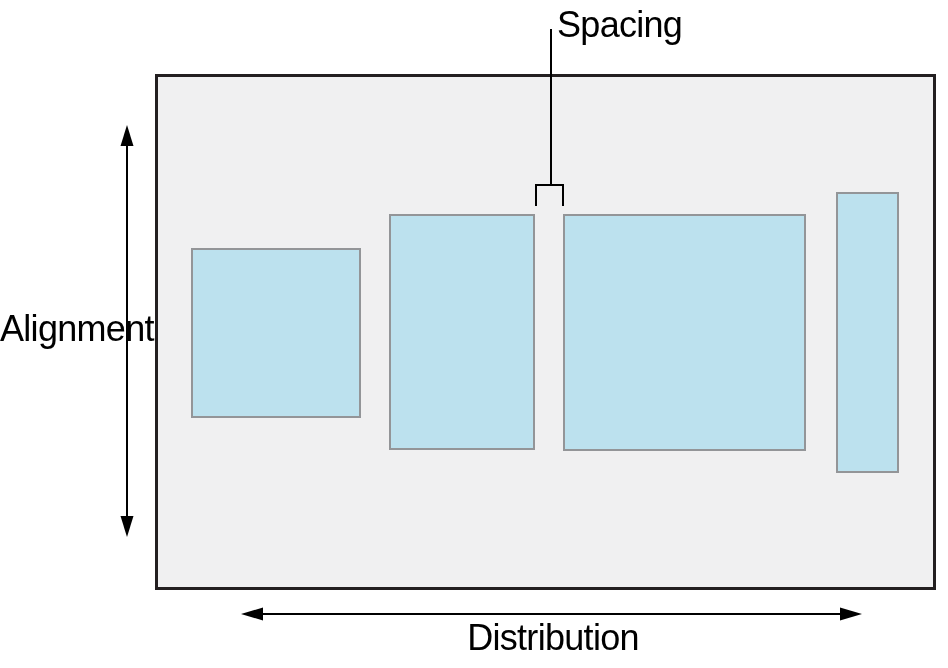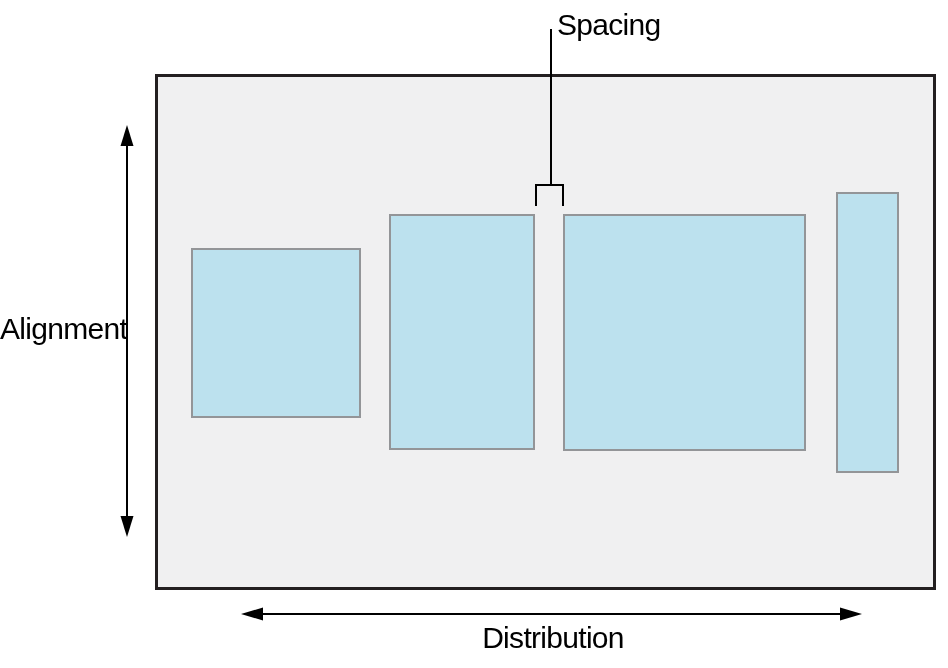--- a/index.html
+++ b/index.html
@@ -11,21 +11,21 @@
     position: relative;
     width: 948px;
     height: 668px;
     background: var(--color-background, #ffffff);
     font-family: "Liberation Sans", sans-serif;
     color: var(--color-text, #000000);
     overflow: hidden;
   }
   .diagram-label {
     position: absolute;
-    font-size: 30px;
+    font-size: 36px;
     line-height: 32px;
     letter-spacing: -0.7px;
     color: var(--color-text, #000000);
     white-space: nowrap;
   }
   .spacing-label {
     left: 557px;
     top: 9px;
   }
   .alignment-label {

